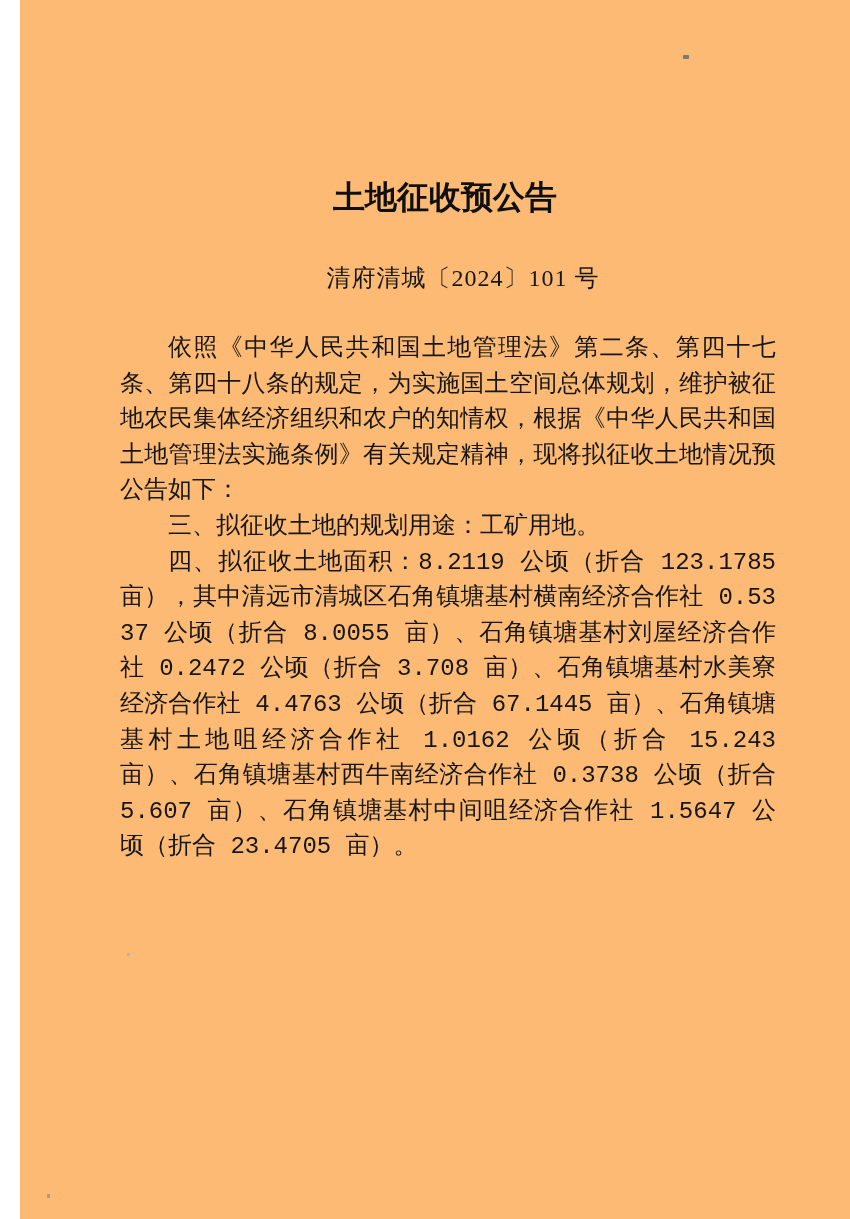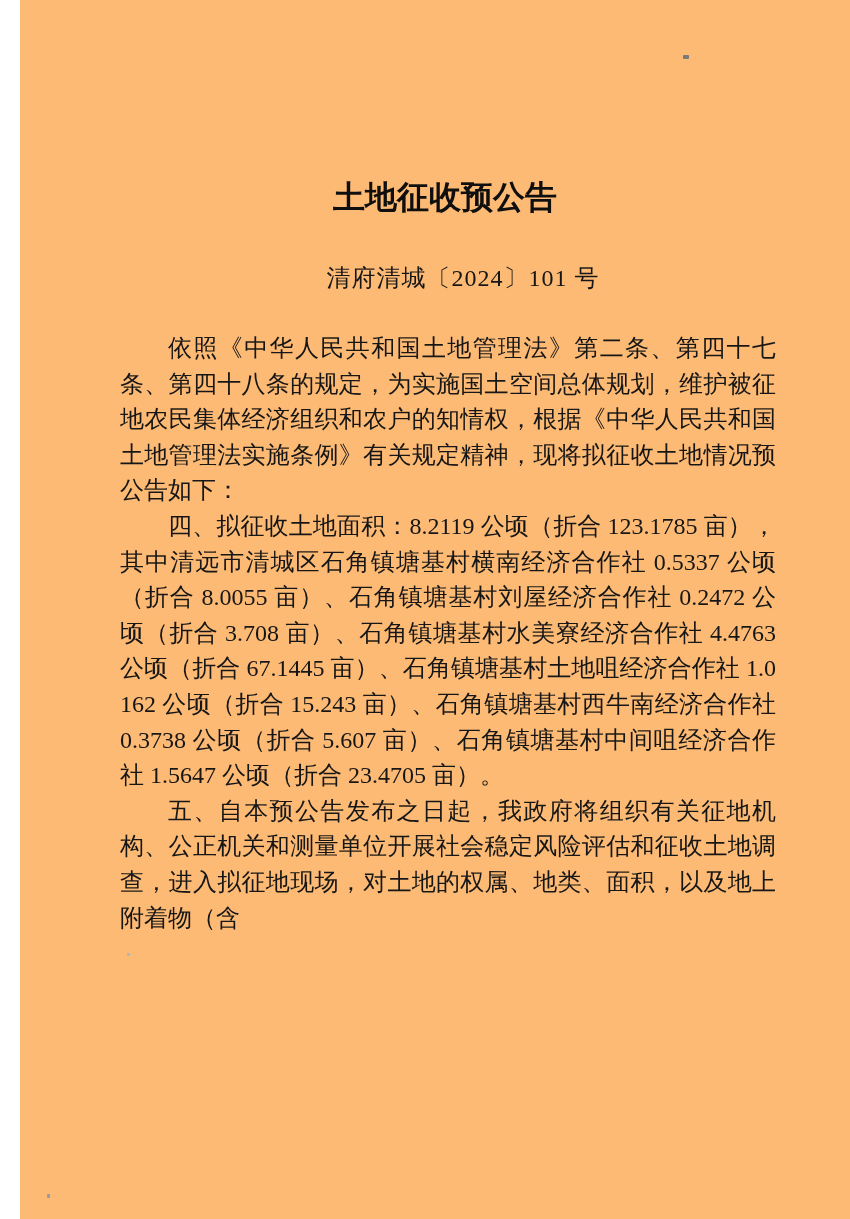--- a/index.html
+++ b/index.html
@@ -43,20 +43,21 @@
   .doc-body {
     position: absolute;
     top: 331px;
     left: 100px;
     width: 656px;
     font-size: 24px;
     line-height: 35.6px;
     text-align: justify;
     text-justify: inter-ideograph;
     color: #161616;
+    font-family: Liberation Mono, monospace;
   }
   .doc-body p {
     margin: 0;
     text-indent: 2em;
     word-break: break-all;
   }
   .artifact {
     position: absolute;
     border-radius: 1px;
   }
@@ -68,21 +69,21 @@
 <body>
 
 <div class="page">
 
   <h1 class="doc-title">土地征收预公告</h1>
 
   <div class="doc-number">清府清城〔2024〕101 号</div>
 
   <div class="doc-body">
     <p>依照《中华人民共和国土地管理法》第二条、第四十七条、第四十八条的规定，为实施国土空间总体规划，维护被征地农民集体经济组织和农户的知情权，根据《中华人民共和国土地管理法实施条例》有关规定精神，现将拟征收土地情况预公告如下：</p>
+    <p>三、拟征收土地的规划用途：工矿用地。</p>
     <p>四、拟征收土地面积：8.2119 公顷（折合 123.1785 亩），其中清远市清城区石角镇塘基村横南经济合作社 0.5337 公顷（折合 8.0055 亩）、石角镇塘基村刘屋经济合作社 0.2472 公顷（折合 3.708 亩）、石角镇塘基村水美寮经济合作社 4.4763 公顷（折合 67.1445 亩）、石角镇塘基村土地咀经济合作社 1.0162 公顷（折合 15.243 亩）、石角镇塘基村西牛南经济合作社 0.3738 公顷（折合 5.607 亩）、石角镇塘基村中间咀经济合作社 1.5647 公顷（折合 23.4705 亩）。</p>
-    <p>五、自本预公告发布之日起，我政府将组织有关征地机构、公正机关和测量单位开展社会稳定风险评估和征收土地调查，进入拟征地现场，对土地的权属、地类、面积，以及地上附着物（含</p>
   </div>
 
   <div class="artifact artifact-1"></div>
   <div class="artifact artifact-2"></div>
   <div class="artifact artifact-3"></div>
 
 </div>
 
 </body></html>

